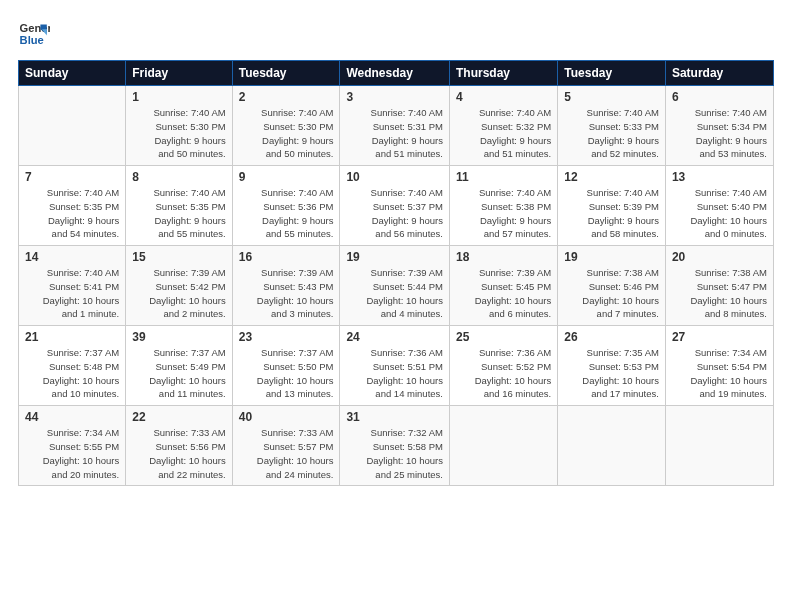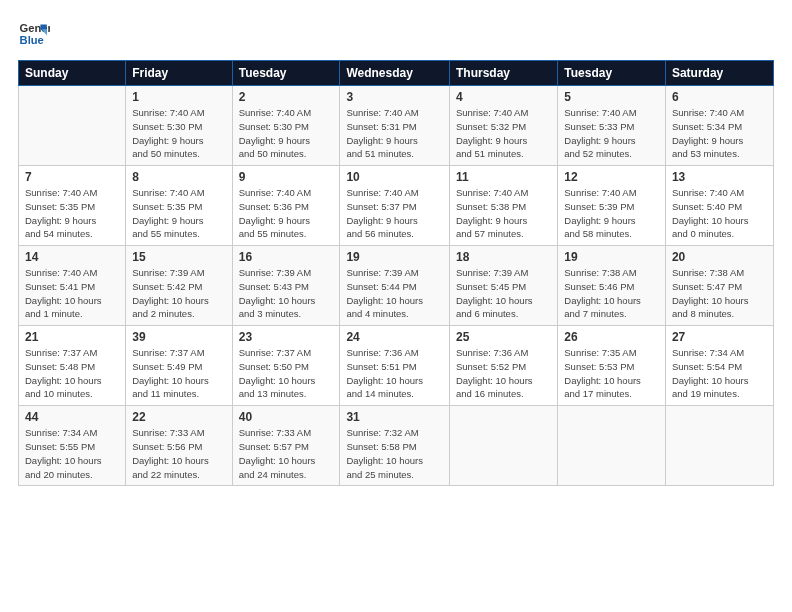--- a/index.html
+++ b/index.html
@@ -72,20 +72,21 @@
       font-weight: bold;
       font-size: 12px;
       color: #333;
       display: block;
       margin-bottom: 2px;
     }
     .cell-info {
       font-size: 9.5px;
       color: #444;
       line-height: 1.45;
+      text-align: right;
     }
     td.empty {
       background: #fff !important;
     }
     tbody tr:nth-child(odd) td.empty {
       background: #f9f9f9 !important;
     }
   </style>
 </head>
 <body>

